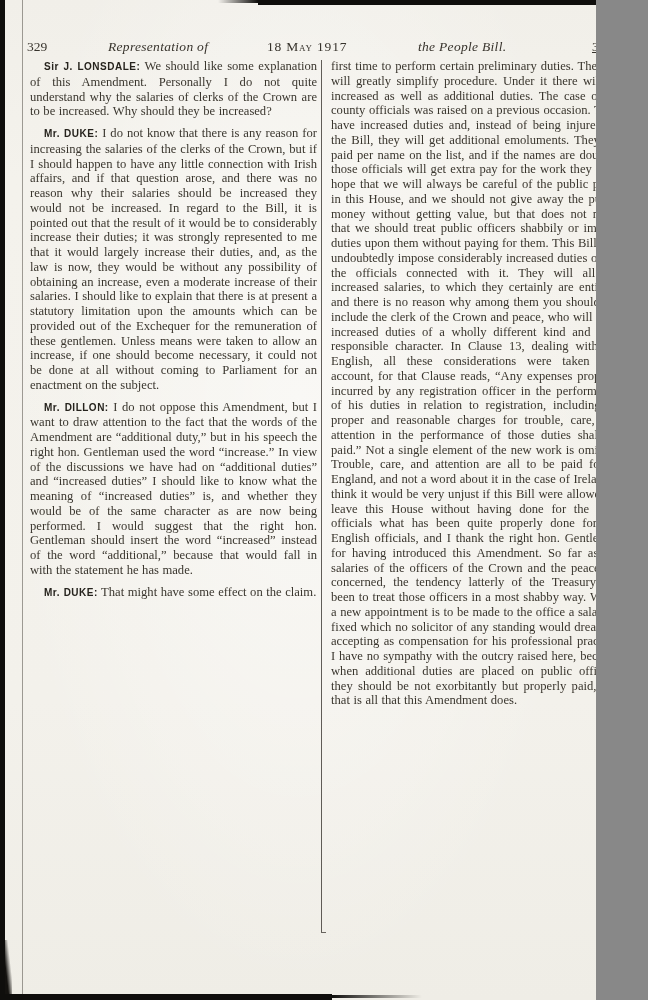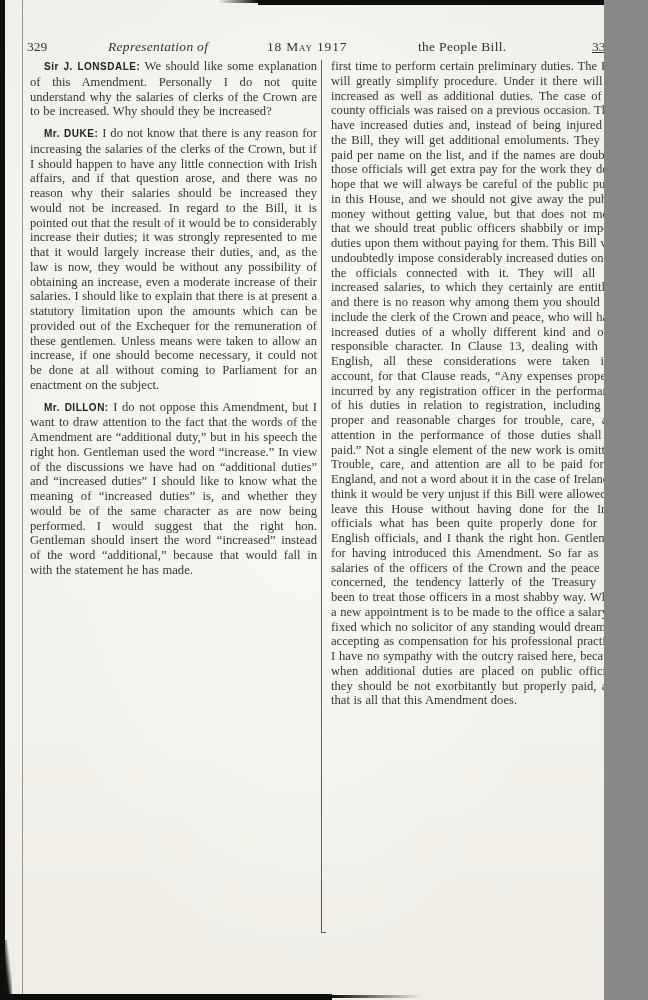--- a/index.html
+++ b/index.html
@@ -5,21 +5,20 @@
   html,body{margin:0;padding:0;background:#888;}
   .page{
     position:relative;
     width:596px;height:1000px;
     background:
       radial-gradient(ellipse at 50% 40%, rgba(255,255,255,0.5), rgba(0,0,0,0) 70%),
       linear-gradient(180deg,#f1efe9 0%,#f4f2ec 18%,#f3f1eb 70%,#efede6 100%);
     overflow:hidden;
     font-family:"Liberation Serif", serif;
     color:#37332c;
-    padding-left:8px;
   }
   
   .edge-left{position:absolute;left:0;top:0;width:5px;height:1000px;background:#0f0e0c;}
   .edge-left::after{content:"";position:absolute;left:5px;bottom:0;width:7px;height:60px;
     background:linear-gradient(to top right,#14120f 30%,rgba(20,18,15,0) 70%);}
   .margin-rule{position:absolute;left:22px;top:0;width:1px;height:1000px;background:rgba(70,66,58,0.5);}
   .top-bar{position:absolute;left:258px;right:0;top:0;height:5px;background:#0f0e0c;}
   .top-bar::after{content:"";position:absolute;left:-40px;top:0;width:40px;height:3px;
     background:linear-gradient(to left,#0f0e0c,rgba(15,14,12,0));}
   .bottom-bar{position:absolute;left:0;bottom:0;width:332px;height:6px;background:#0f0e0c;}
@@ -28,21 +27,21 @@
   .right-edge-line{position:absolute;left:640px;top:4px;width:1px;height:990px;background:rgba(60,56,50,0.35);}
   .col-divider{position:absolute;left:321px;top:60px;width:1px;height:872px;background:rgba(45,42,36,0.75);}
   .col-divider::after{content:"";position:absolute;left:0;top:872px;width:5px;height:1px;background:rgba(45,42,36,0.7);}
 
   
   .header{position:absolute;top:39px;left:0;width:648px;height:18px;font-size:13.5px;}
   .header span{position:absolute;white-space:nowrap;}
   .pg-left{left:27px;}
   .title-ital-left{left:108px;font-style:italic;letter-spacing:0.3px;}
   .header-date{left:267px;font-variant:small-caps;letter-spacing:0.8px;}
-  .title-ital-right{left:418px;letter-spacing:0.3px;}
+  .title-ital-right{left:418px;font-style:italic;letter-spacing:0.3px;}
   .pg-right{left:592px;text-decoration:underline;}
 
   
   .col{position:absolute;top:59px;font-size:12.6px;line-height:14.75px;text-align:justify;
        word-spacing:0.4px;color:#3a362e;}
   .col-left{left:30px;width:287px;}
   .col-right{left:331px;width:289px;}
   .para{margin:0 0 7px 0;text-indent:14px;}
   .para.continuation{text-indent:0;}
   .speaker{font-family:"Liberation Sans", sans-serif;font-weight:700;font-size:10px;
@@ -65,18 +64,19 @@
     <span class="title-ital-left">Representation of</span>
     <span class="header-date">18 May 1917</span>
     <span class="title-ital-right">the People Bill.</span>
     <span class="pg-right">330</span>
   </div>
 
   <div class="col col-left">
       <p class="para"><span class="speaker">Sir J. LONSDALE:</span> We should like some explanation of this Amendment. Personally I do not quite understand why the salaries of clerks of the Crown are to be increased. Why should they be increased?</p>
       <p class="para"><span class="speaker">Mr. DUKE:</span> I do not know that there is any reason for increasing the salaries of the clerks of the Crown, but if I should happen to have any little connection with Irish affairs, and if that question arose, and there was no reason why their salaries should be increased they would not be increased. In regard to the Bill, it is pointed out that the result of it would be to considerably increase their duties; it was strongly represented to me that it would largely increase their duties, and, as the law is now, they would be without any possibility of obtaining an increase, even a moderate increase of their salaries. I should like to explain that there is at present a statutory limitation upon the amounts which can be provided out of the Exchequer for the remuneration of these gentlemen. Unless means were taken to allow an increase, if one should become necessary, it could not be done at all without coming to Parliament for an enactment on the subject.</p>
       <p class="para"><span class="speaker">Mr. DILLON:</span> I do not oppose this Amendment, but I want to draw attention to the fact that the words of the Amendment are “additional duty,” but in his speech the right hon. Gentleman used the word “increase.” In view of the discussions we have had on “additional duties” and “increased duties” I should like to know what the meaning of “increased duties” is, and whether they would be of the same character as are now being performed. I would suggest that the right hon. Gentleman should insert the word “increased” instead of the word “additional,” because that would fall in with the statement he has made.</p>
+      <p class="para"><span class="speaker">Mr. DUKE:</span> That might have some effect on the claim.</p>
     </div>
   <div class="col col-right">
       <p class="para continuation">first time to perform certain preliminary duties. The Bill will greatly simplify procedure. Under it there will be increased as well as additional duties. The case of all county officials was raised on a previous occasion. They have increased duties and, instead of being injured by the Bill, they will get additional emoluments. They are paid per name on the list, and if the names are doubled those officials will get extra pay for the work they do. I hope that we will always be careful of the public purse in this House, and we should not give away the public money without getting value, but that does not mean that we should treat public officers shabbily or impose duties upon them without paying for them. This Bill will undoubtedly impose considerably increased duties on all the officials connected with it. They will all get increased salaries, to which they certainly are entitled, and there is no reason why among them you should not include the clerk of the Crown and peace, who will have increased duties of a wholly different kind and of a responsible character. In Clause 13, dealing with the English, all these considerations were taken into account, for that Clause reads, “Any expenses properly incurred by any registration officer in the performance of his duties in relation to registration, including all proper and reasonable charges for trouble, care, and attention in the performance of those duties shall be paid.” Not a single element of the new work is omitted. Trouble, care, and attention are all to be paid for in England, and not a word about it in the case of Ireland. I think it would be very unjust if this Bill were allowed to leave this House without having done for the Irish officials what has been quite properly done for the English officials, and I thank the right hon. Gentleman for having introduced this Amendment. So far as the salaries of the officers of the Crown and the peace are concerned, the tendency latterly of the Treasury has been to treat those officers in a most shabby way. When a new appointment is to be made to the office a salary is fixed which no solicitor of any standing would dream of accepting as compensation for his professional practice. I have no sympathy with the outcry raised here, because when additional duties are placed on public officials they should be not exorbitantly but properly paid, and that is all that this Amendment does.</p>
     </div>
 
 </div>
 
 </body></html>

